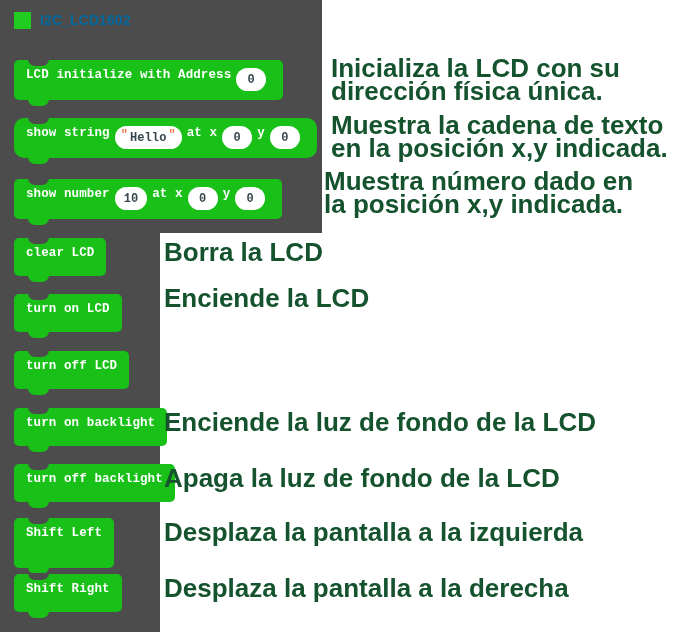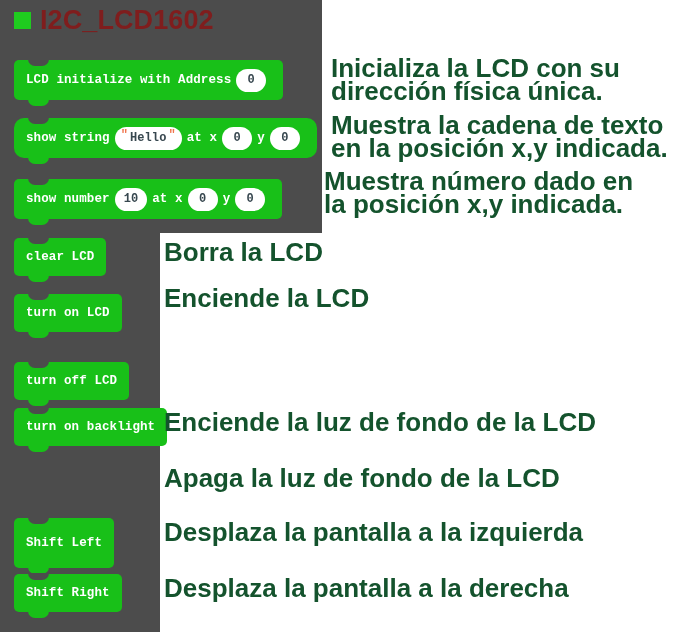--- a/index.html
+++ b/index.html
@@ -47,39 +47,39 @@
     gap: 9px;
     z-index: 5;
   }
   .cat-swatch {
     width: 17px;
     height: 17px;
     background: #1fcc1f;
     display: block;
   }
   .cat-title {
-    color: #7f1d1d;
+    color: #0369a1;
     font-family: "Liberation Sans", sans-serif;
-    font-size: 27px;
+    font-size: 14px;
     font-weight: bold;
     letter-spacing: 0.1px;
     line-height: 21px;
     white-space: nowrap;
   }
 
   
   .block {
     position: absolute;
     background: #18c018;
     color: #ffffff;
     font-family: "Liberation Mono", "DejaVu Sans Mono", monospace;
     font-size: 12.5px;
     font-weight: bold;
     display: flex;
-    align-items: center;
+    align-items: flex-start;
     padding: 8px 12px;
     white-space: nowrap;
     border-radius: 5px;
     letter-spacing: 0.1px;
   }
   
   .block::before {
     content: "";
     position: absolute;
     left: 14px;
@@ -183,28 +183,31 @@
   </div>
 
   <div class="block" style="left:14px; top:238px; height:38px;">
     <span class="lbl">clear LCD</span>
   </div>
 
   <div class="block" style="left:14px; top:294px; height:38px;">
     <span class="lbl">turn on LCD</span>
   </div>
 
-  <div class="block" style="left:14px; top:351px; height:38px;margin-top:11px;">
+  <div class="block" style="left:14px; top:351px; height:38px;">
     <span class="lbl">turn off LCD</span>
   </div>
 
   <div class="block" style="left:14px; top:408px; height:38px;">
     <span class="lbl">turn on backlight</span>
   </div>
 
+  <div class="block" style="left:14px; top:464px; height:38px;">
+    <span class="lbl">turn off backlight</span>
+  </div>
 
   <div class="block" style="left:14px; top:518px; height:50px;">
     <span class="lbl">Shift Left</span>
   </div>
 
   <div class="block" style="left:14px; top:574px; height:38px;">
     <span class="lbl">Shift Right</span>
   </div>
 
   <div class="anno" style="left:331px; top:57px;">Inicializa la LCD con su

